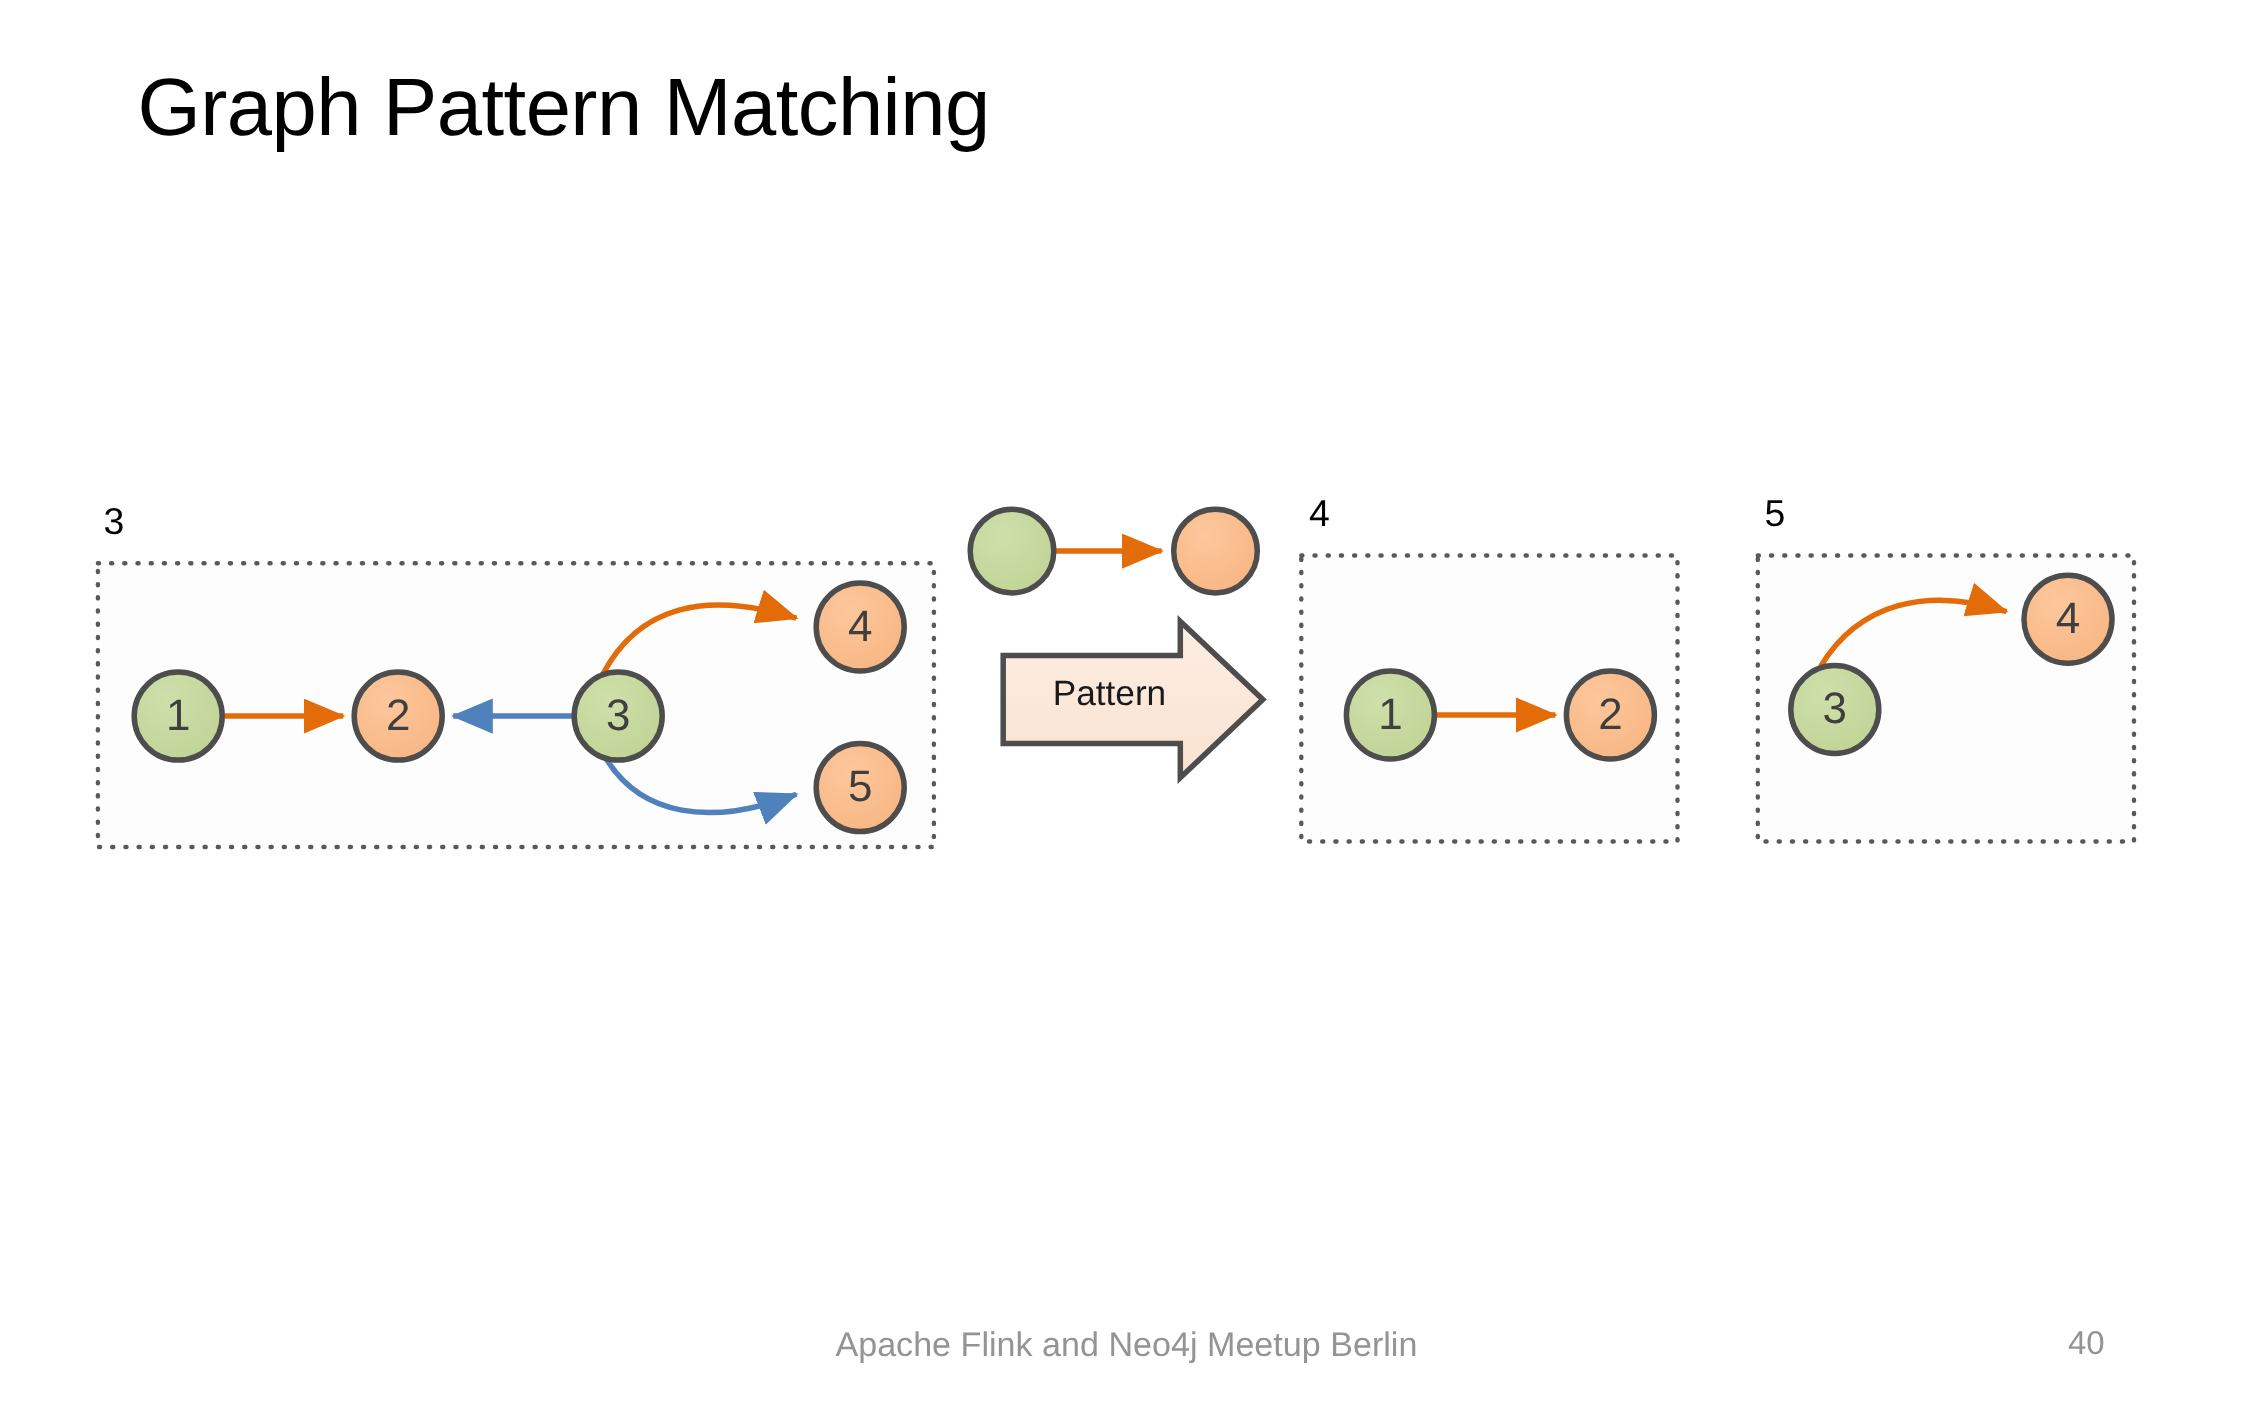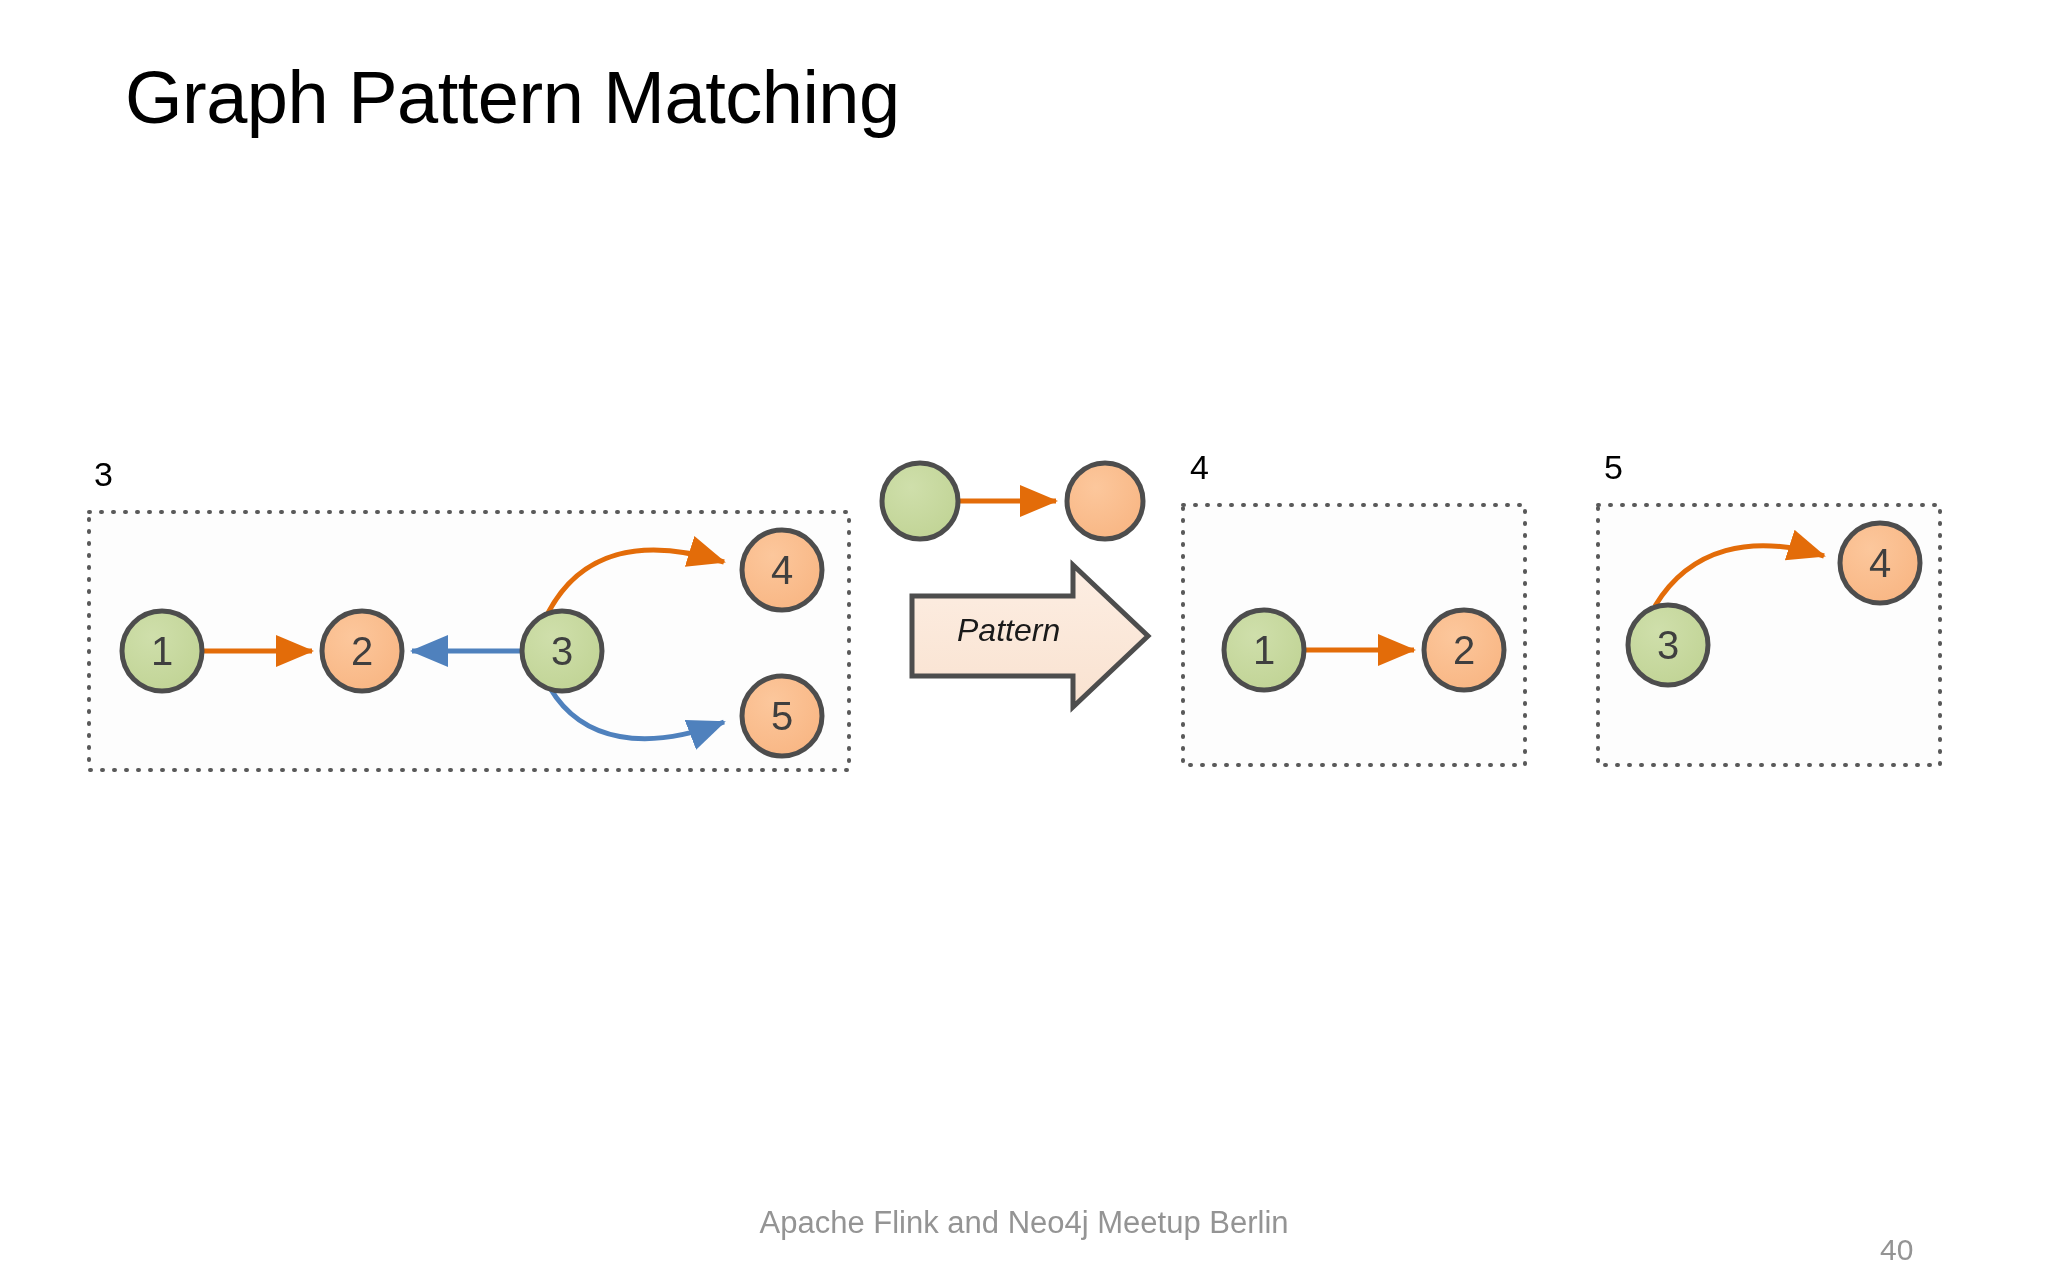--- a/index.html
+++ b/index.html
@@ -27,30 +27,30 @@
 
   .node-text{
     position:absolute;font-size:40px;color:#3f3f3f;
     transform:translate(-50%,-50%);
     font-family:"Liberation Sans", sans-serif;
     pointer-events:none;
   }
 
   .pattern-text{
     position:absolute;left:957px;top:612px;
-    font-size:32px;color:#1a1a1a;font-style:italic;
+    font-size:32px;color:#1a1a1a;
   }
 
   .footer-center{
     position:absolute;left:0;top:1205px;width:2048px;text-align:center;
     font-size:31px;color:#949494;
   }
   .footer-page{
     position:absolute;left:1880px;top:1205px;width:120px;text-align:left;
-    font-size:30px;color:#949494;margin-top:28px;
+    font-size:30px;color:#949494;
   }
 </style>
 </head>
 <body>
 
 <div id="slide">
 
   <div class="title">Graph Pattern Matching</div>
 
   <div class="box-label" id="label-3">3</div>

